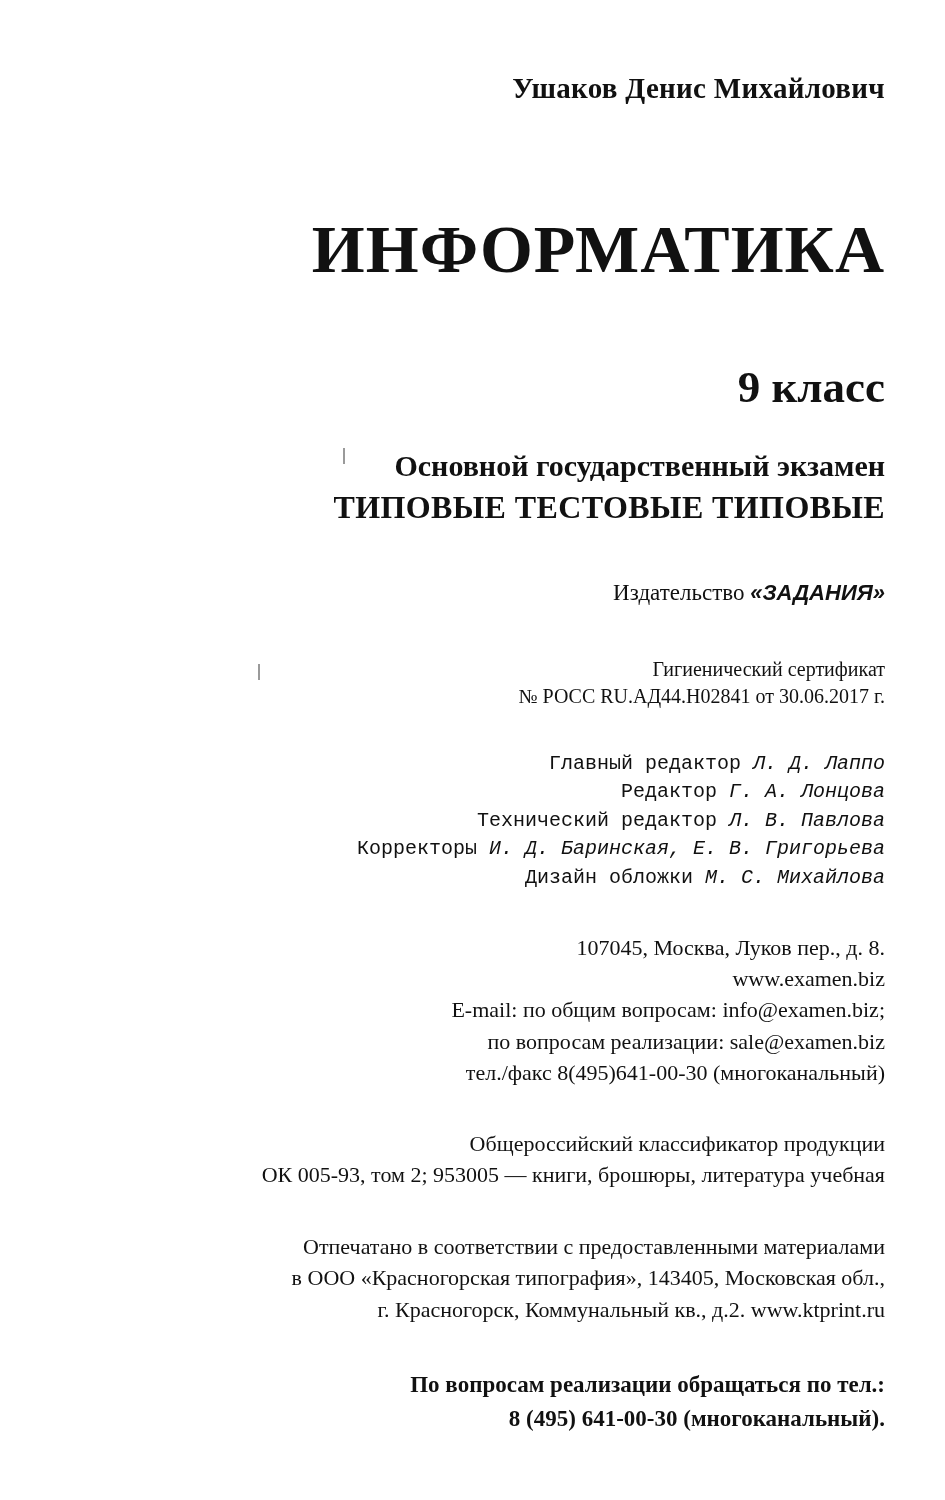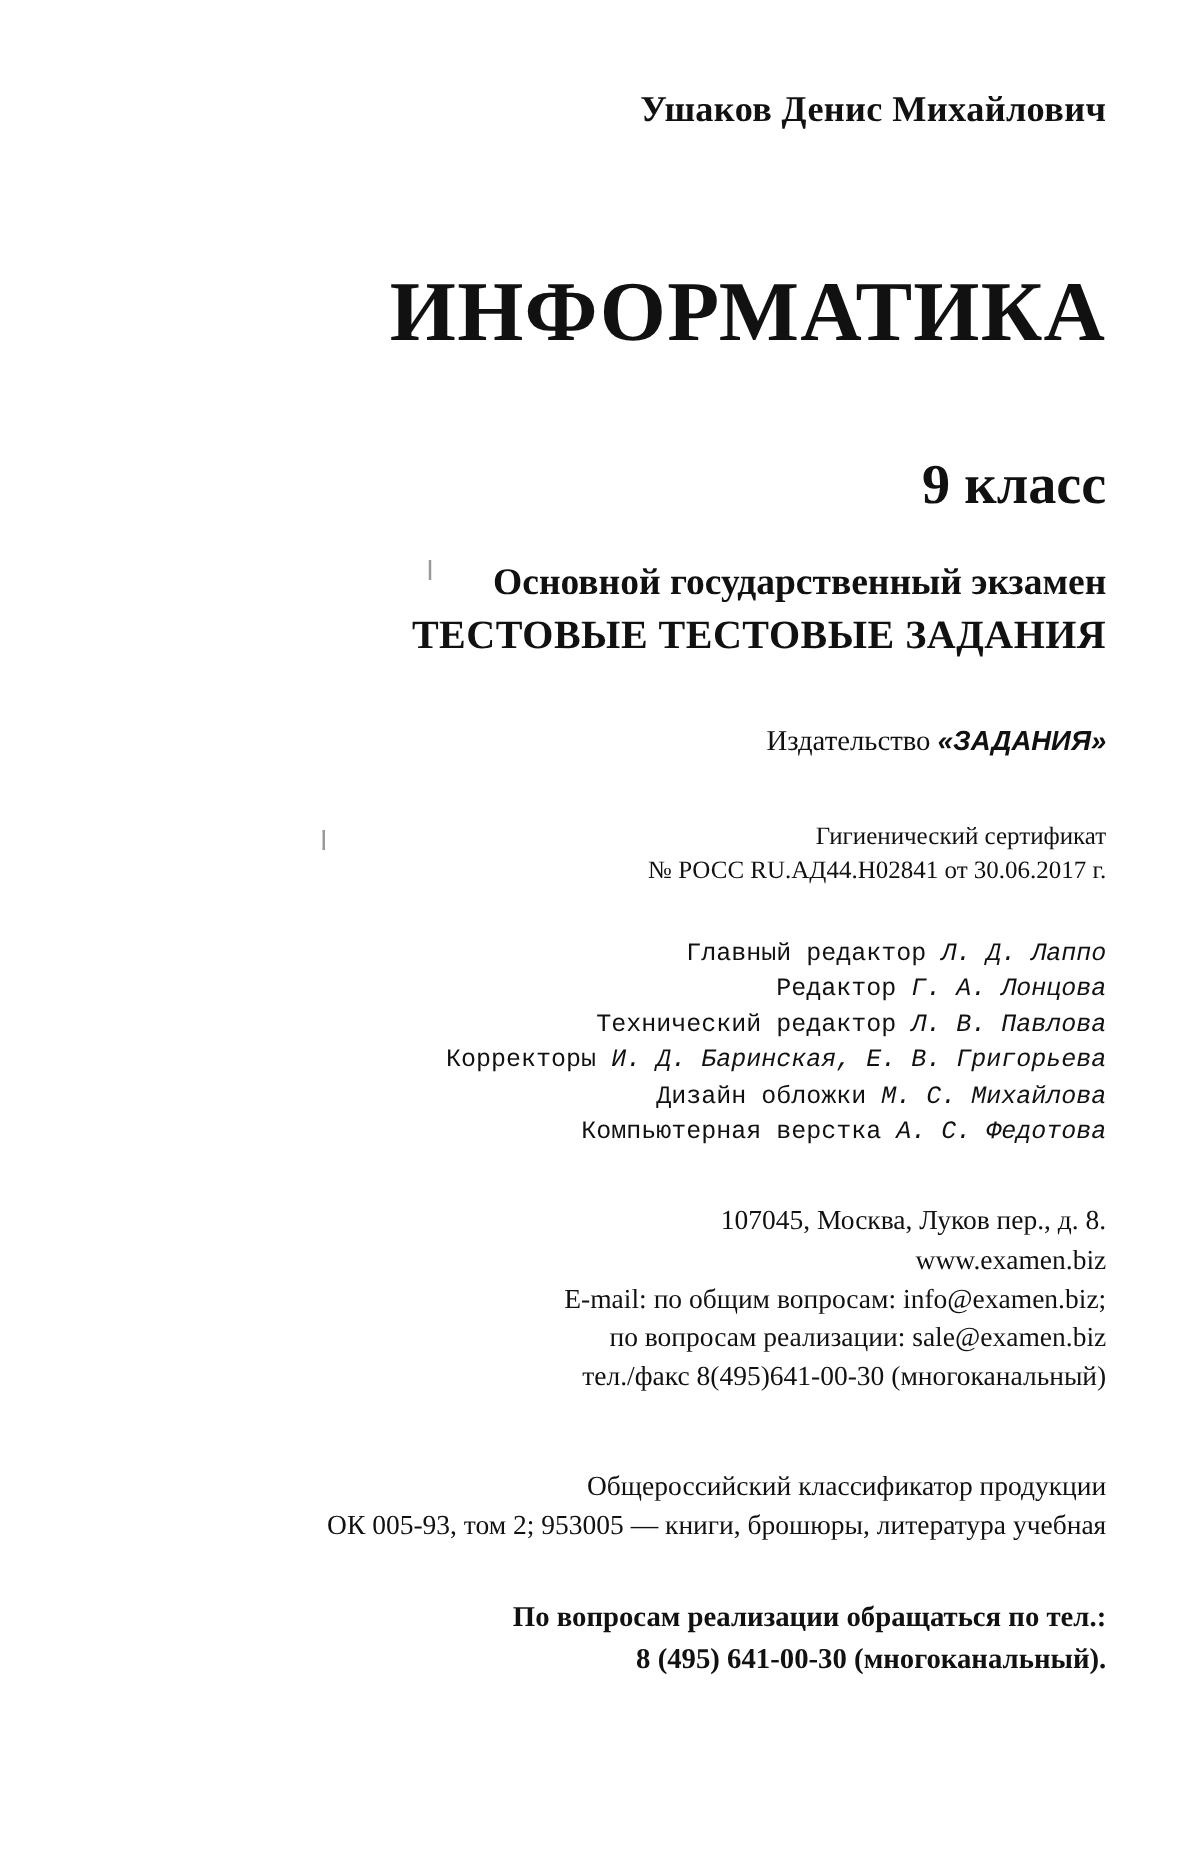--- a/index.html
+++ b/index.html
@@ -82,21 +82,21 @@
     font-family: Liberation Mono, monospace;
   }
 
   .contacts {
     margin-top: 40px;
     font-size: 22px;
     line-height: 1.42;
   }
 
   .classifier {
-    margin-top: 56px;
+    margin-top: 40px;
     font-size: 22px;
     line-height: 1.42;
   }
 
   .printed {
     margin-top: 40px;
     font-size: 22px;
     line-height: 1.45;
   }
 
@@ -122,21 +122,21 @@
   <div class="tiny-mark" style="left:343px; top:376px;"></div>
   <div class="tiny-mark" style="left:258px; top:592px;"></div>
 
   <div class="author center">Ушаков Денис Михайлович</div>
 
   <div class="main-title center">ИНФОРМАТИКА</div>
 
   <div class="grade center">9 класс</div>
 
   <div class="exam-line1 center">Основной государственный экзамен</div>
-  <div class="exam-line2 center">ТЕСТОВЫЕ ТЕСТОВЫЕ ЗАДАНИЯ</div>
+  <div class="exam-line2 center">ТИПОВЫЕ ТЕСТОВЫЕ ТИПОВЫЕ</div>
 
   <div class="publisher center">
     <span>Издательство</span>
     <span class="pub-name">«ЗАДАНИЯ»</span>
   </div>
 
   <div class="block center">
     <span class="row">Гигиенический сертификат</span>
     <span class="row">№ РОСС RU.АД44.Н02841 от 30.06.2017 г.</span>
   </div>
@@ -155,38 +155,39 @@
       <i>Л. В. Павлова</i>
     </div>
     <div>
       <span>Корректоры</span>
       <i>И. Д. Баринская, Е. В. Григорьева</i>
     </div>
     <div>
       <span>Дизайн обложки</span>
       <i>М. С. Михайлова</i>
     </div>
-    <div>
-      <span>Компьютерная верстка</span>
-      <i>А. С. Федотова</i>
-    </div>
   </div>
 
   <div class="contacts center">
     <div>107045, Москва, Луков пер., д. 8.</div>
     <div>www.examen.biz</div>
     <div>E-mail: по общим вопросам: info@examen.biz;</div>
     <div>по вопросам реализации: sale@examen.biz</div>
     <div>тел./факс 8(495)641-00-30 (многоканальный)</div>
   </div>
 
   <div class="classifier center">
     <div>Общероссийский классификатор продукции</div>
     <div>ОК 005-93, том 2; 953005 — книги, брошюры, литература учебная</div>
   </div>
 
+  <div class="printed center">
+    <div>Отпечатано в соответствии с предоставленными материалами</div>
+    <div>в ООО «Красногорская типография», 143405, Московская обл.,</div>
+    <div>г. Красногорск, Коммунальный кв., д.2. www.ktprint.ru</div>
+  </div>
 
   <div class="sales center">
     <div>По вопросам реализации обращаться по тел.:</div>
     <div>8 (495) 641-00-30 (многоканальный).</div>
   </div>
 
 </div>
 
 </body></html>

